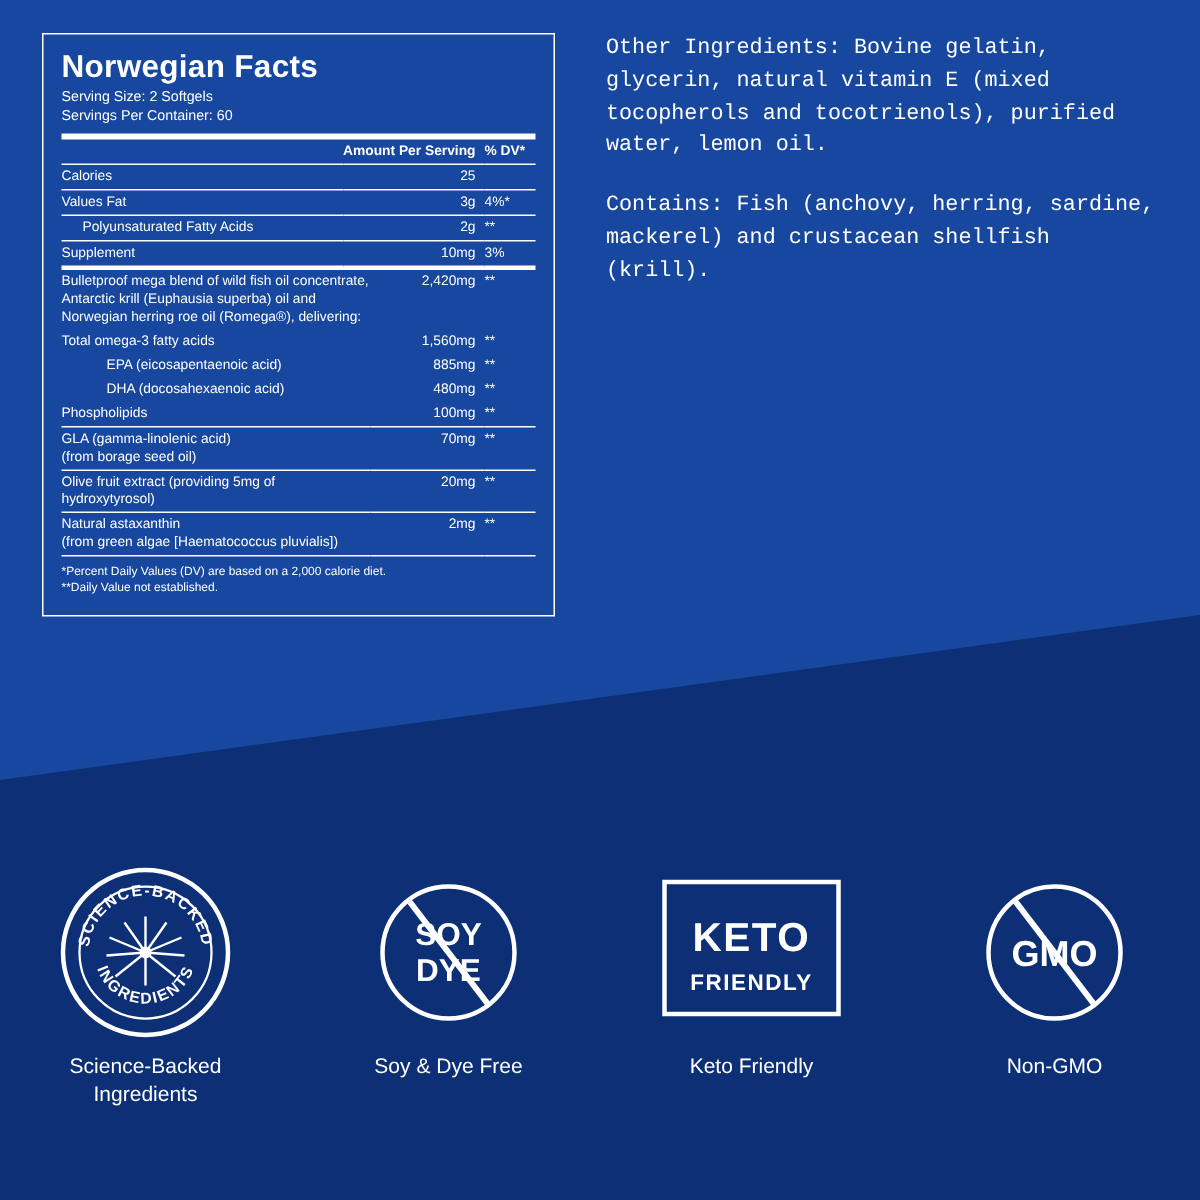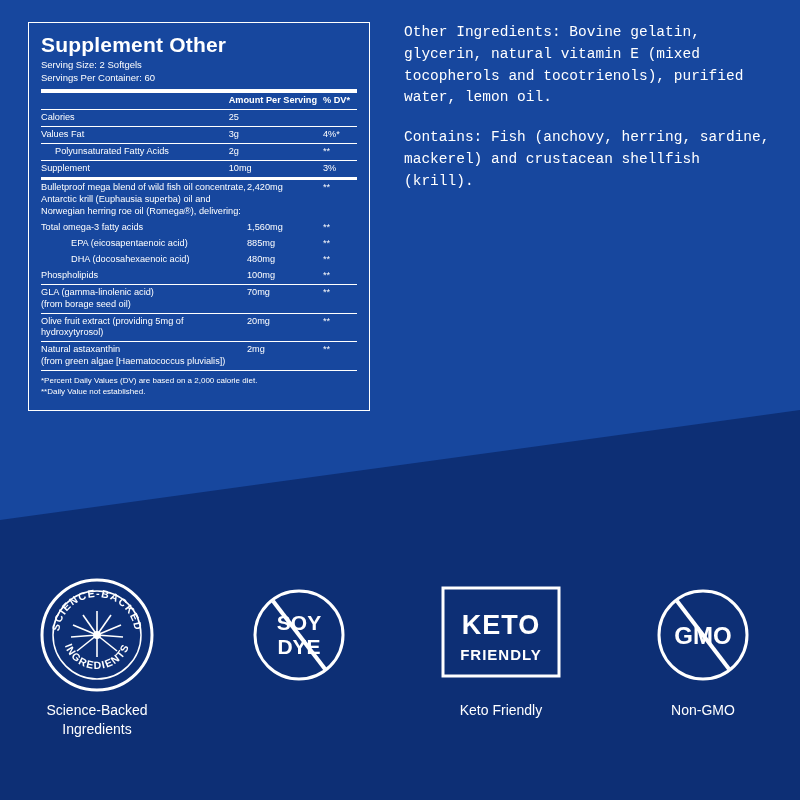--- a/index.html
+++ b/index.html
@@ -46,21 +46,21 @@
   }
   .rule-thick { border-top: 4px solid #ffffff; margin-top: 5px; }
   .rule-med   { border-top: 2px solid #ffffff; }
 
   table.sf { width: 100%; border-collapse: collapse; font-size: 9.2px; }
   table.sf td {
     padding: 2px 0 2px 0;
     vertical-align: top;
     line-height: 1.3;
   }
-  table.sf td.amt { width: 76px; white-space: nowrap; padding-right: 6px;}
+  table.sf td.amt { text-align: right; width: 76px; white-space: nowrap; padding-right: 6px;}
   table.sf td.dv  { text-align: left; width: 34px; white-space: nowrap; }
   tr.hdr td { font-weight: bold; font-size: 9.2px; padding-bottom: 2px; }
   tr.line td { border-bottom: 1px solid #ffffff; }
   .indent1 { padding-left: 14px !important; }
   .indent2 { padding-left: 30px !important; }
   .blockrow td { padding-top: 4px; padding-bottom: 4px; }
   #facts .foot {
     font-size: 8px;
     line-height: 1.35;
     margin-top: 5px;
@@ -93,21 +93,21 @@
     margin-top: 6px;
   }
 </style>
 </head>
 <body>
 
 <div id="page">
   <div id="lower-band"></div>
 
   <div id="facts">
-    <div class="title">Supplement Other</div>
+    <div class="title">Norwegian Facts</div>
     <div class="serv">Serving Size: 2 Softgels</div>
     <div class="serv">Servings Per Container: 60</div>
     <div class="rule-thick"></div>
 
     <table class="sf">
       <tbody>
           <tr class="hdr line">
         <td></td>
         <td class="amt">Amount Per Serving</td>
         <td class="dv">% DV*</td>
@@ -229,20 +229,21 @@
 
     <div class="badge">
       <div class="art">
         <svg width="120" height="120" viewBox="0 0 120 120">
           <circle cx="60" cy="60" r="44" fill="none" stroke="#fff" stroke-width="3"></circle>
           <line x1="34" y1="26" x2="86" y2="94" stroke="#fff" stroke-width="4"></line>
           <text x="60" y="55" text-anchor="middle" font-family="Liberation Sans, sans-serif" font-size="21" font-weight="bold" fill="#fff">SOY</text>
           <text x="60" y="79" text-anchor="middle" font-family="Liberation Sans, sans-serif" font-size="21" font-weight="bold" fill="#fff">DYE</text>
         </svg>
       </div>
+      <div class="cap">Soy &amp; Dye Free</div>
     </div>
 
     <div class="badge">
       <div class="art">
         <svg width="136" height="110" viewBox="0 0 136 110">
           <rect x="10" y="8" width="116" height="88" fill="none" stroke="#fff" stroke-width="3"></rect>
           <text x="68" y="54" text-anchor="middle" font-family="Liberation Sans, sans-serif" font-size="27" font-weight="bold" fill="#fff" letter-spacing="1">KETO</text>
           <text x="68" y="80" text-anchor="middle" font-family="Liberation Sans, sans-serif" font-size="15" font-weight="bold" fill="#fff" letter-spacing="1">FRIENDLY</text>
         </svg>
       </div>

